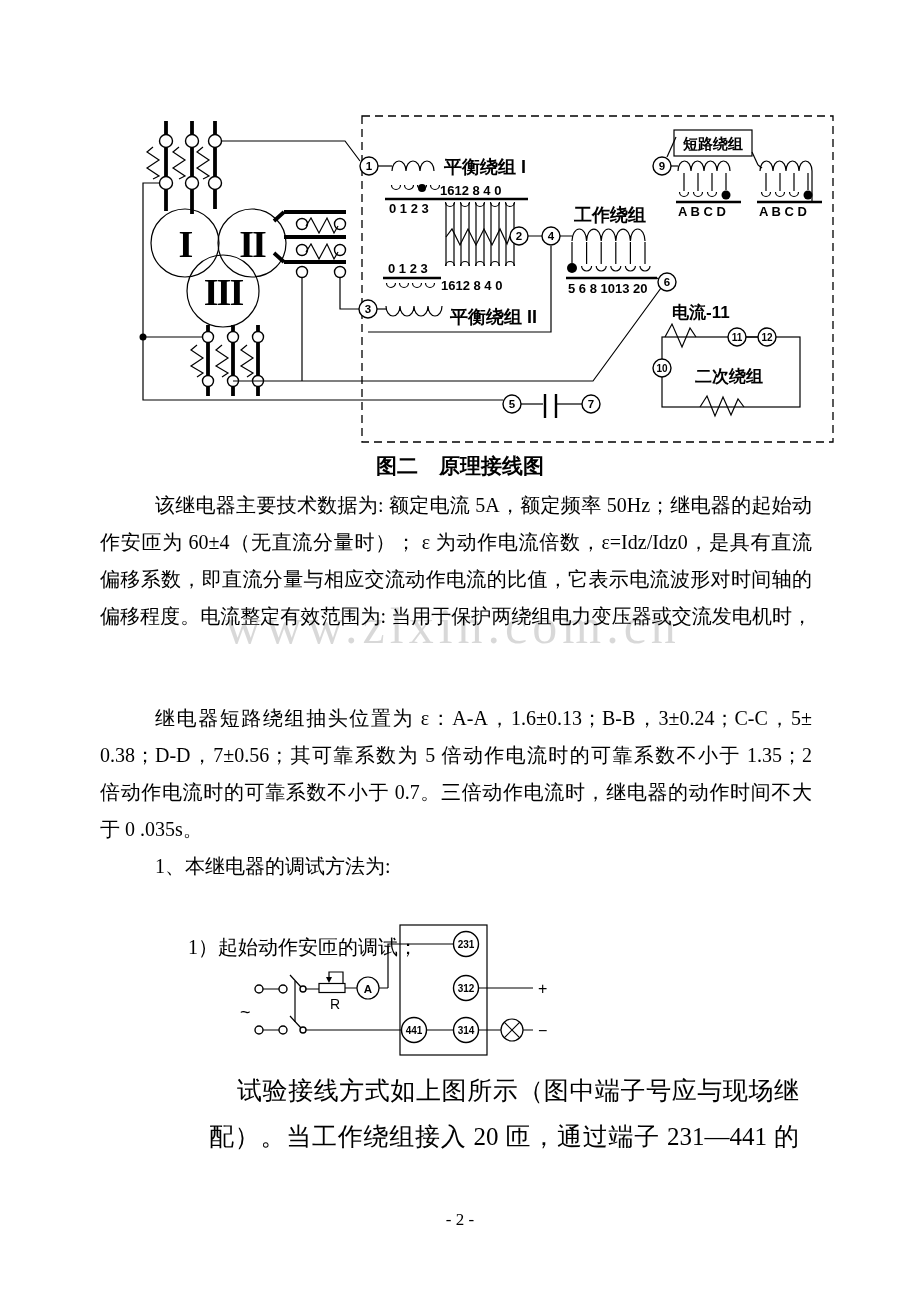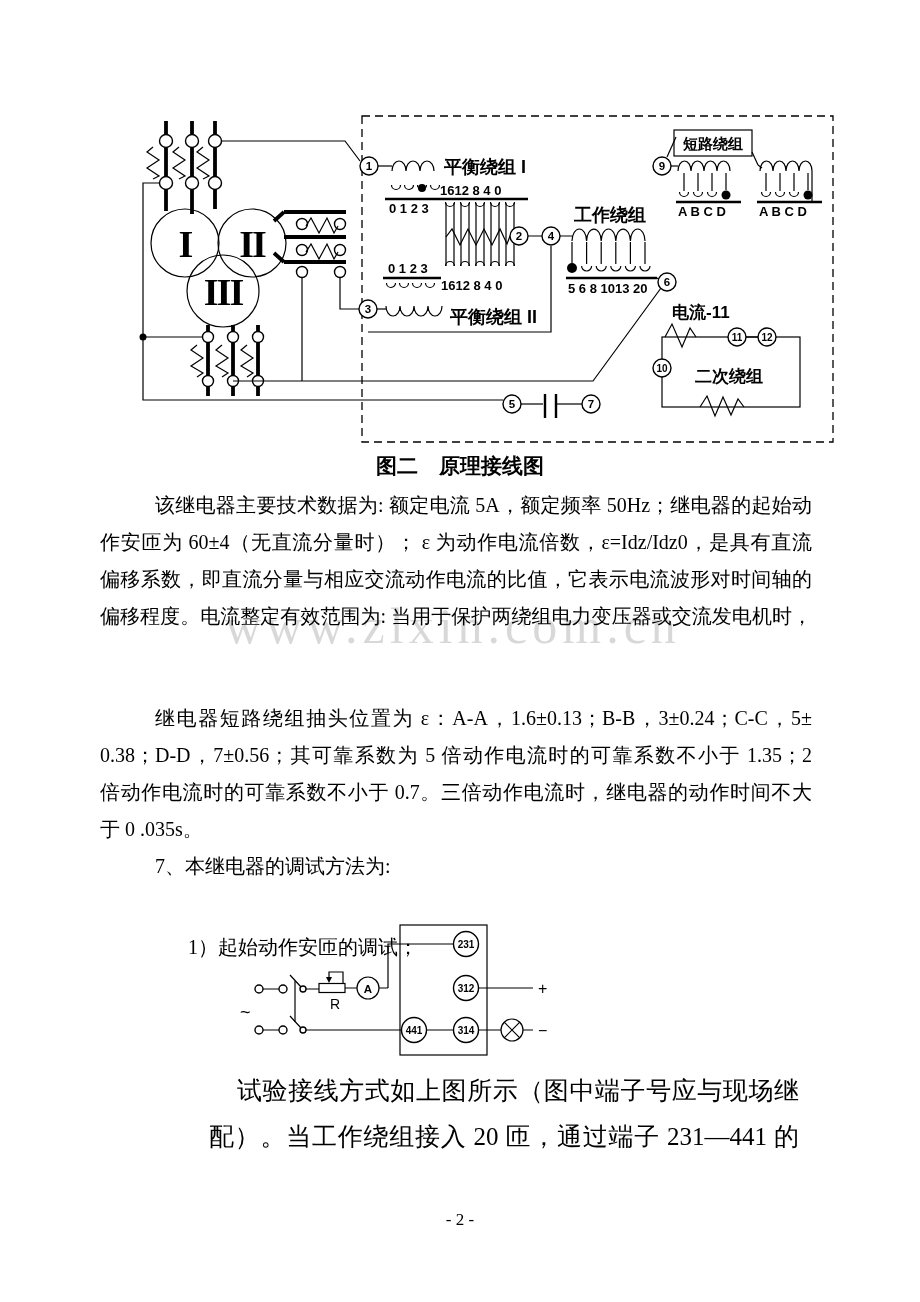--- a/index.html
+++ b/index.html
@@ -215,21 +215,21 @@
     <div class="line j">偏移程度。电流整定有效范围为: 当用于保护两绕组电力变压器或交流发电机时，</div>
   </div>
 
   <div class="para p2">
     <div class="line j ind55">继电器短路绕组抽头位置为 ε：A-A，1.6±0.13；B-B，3±0.24；C-C，5±</div>
     <div class="line j">0.38；D-D，7±0.56；其可靠系数为 5 倍动作电流时的可靠系数不小于 1.35；2</div>
     <div class="line j">倍动作电流时的可靠系数不小于 0.7。三倍动作电流时，继电器的动作时间不大</div>
     <div class="line">于 0 .035s。</div>
   </div>
 
-  <div class="para li1">7、本继电器的调试方法为:</div>
+  <div class="para li1">1、本继电器的调试方法为:</div>
   <div class="para li2">1）起始动作安匝的调试；</div>
 
   <svg class="fig2" viewBox="235 913 330 152">
     <g>
       <text x="240" y="1018" font-size="18">~</text>
       <circle class="term" cx="259" cy="989" r="4"></circle>
         <circle class="term" cx="283" cy="989" r="4"></circle>
       <circle class="term" cx="259" cy="1030" r="4"></circle>
         <circle class="term" cx="283" cy="1030" r="4"></circle>
       <path class="w" d="M263,989 H279 M263,1030 H279"></path>

